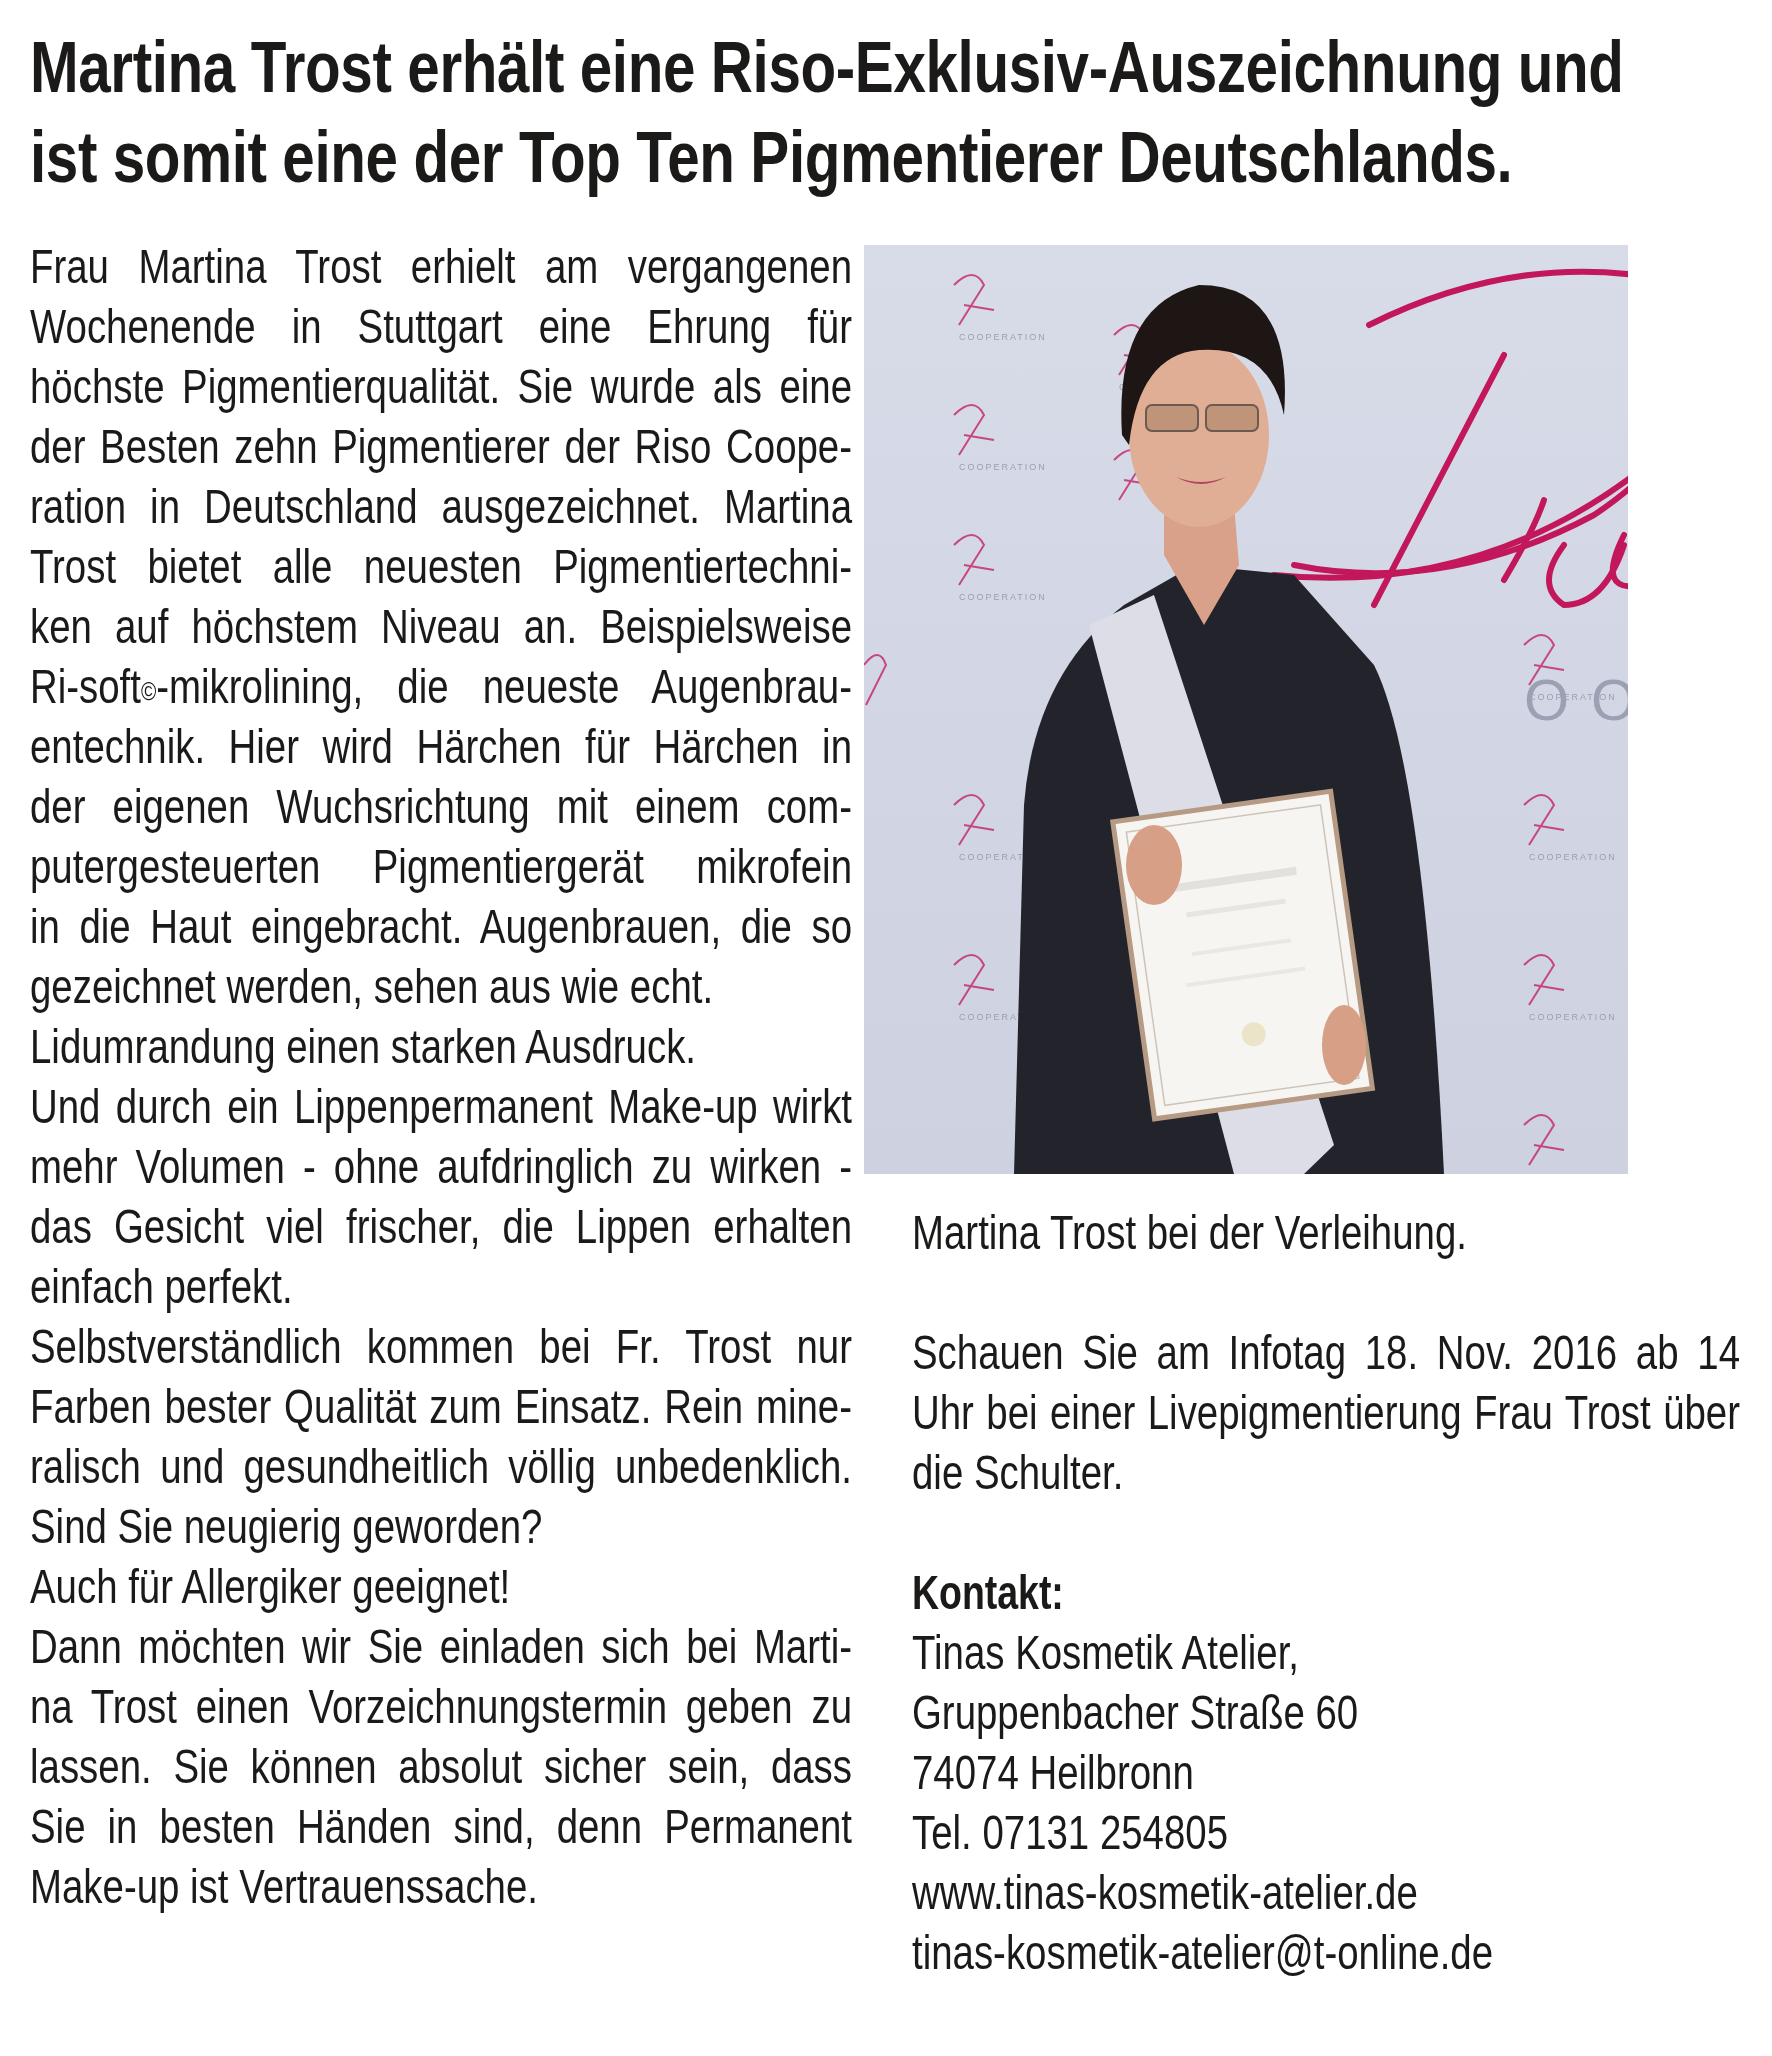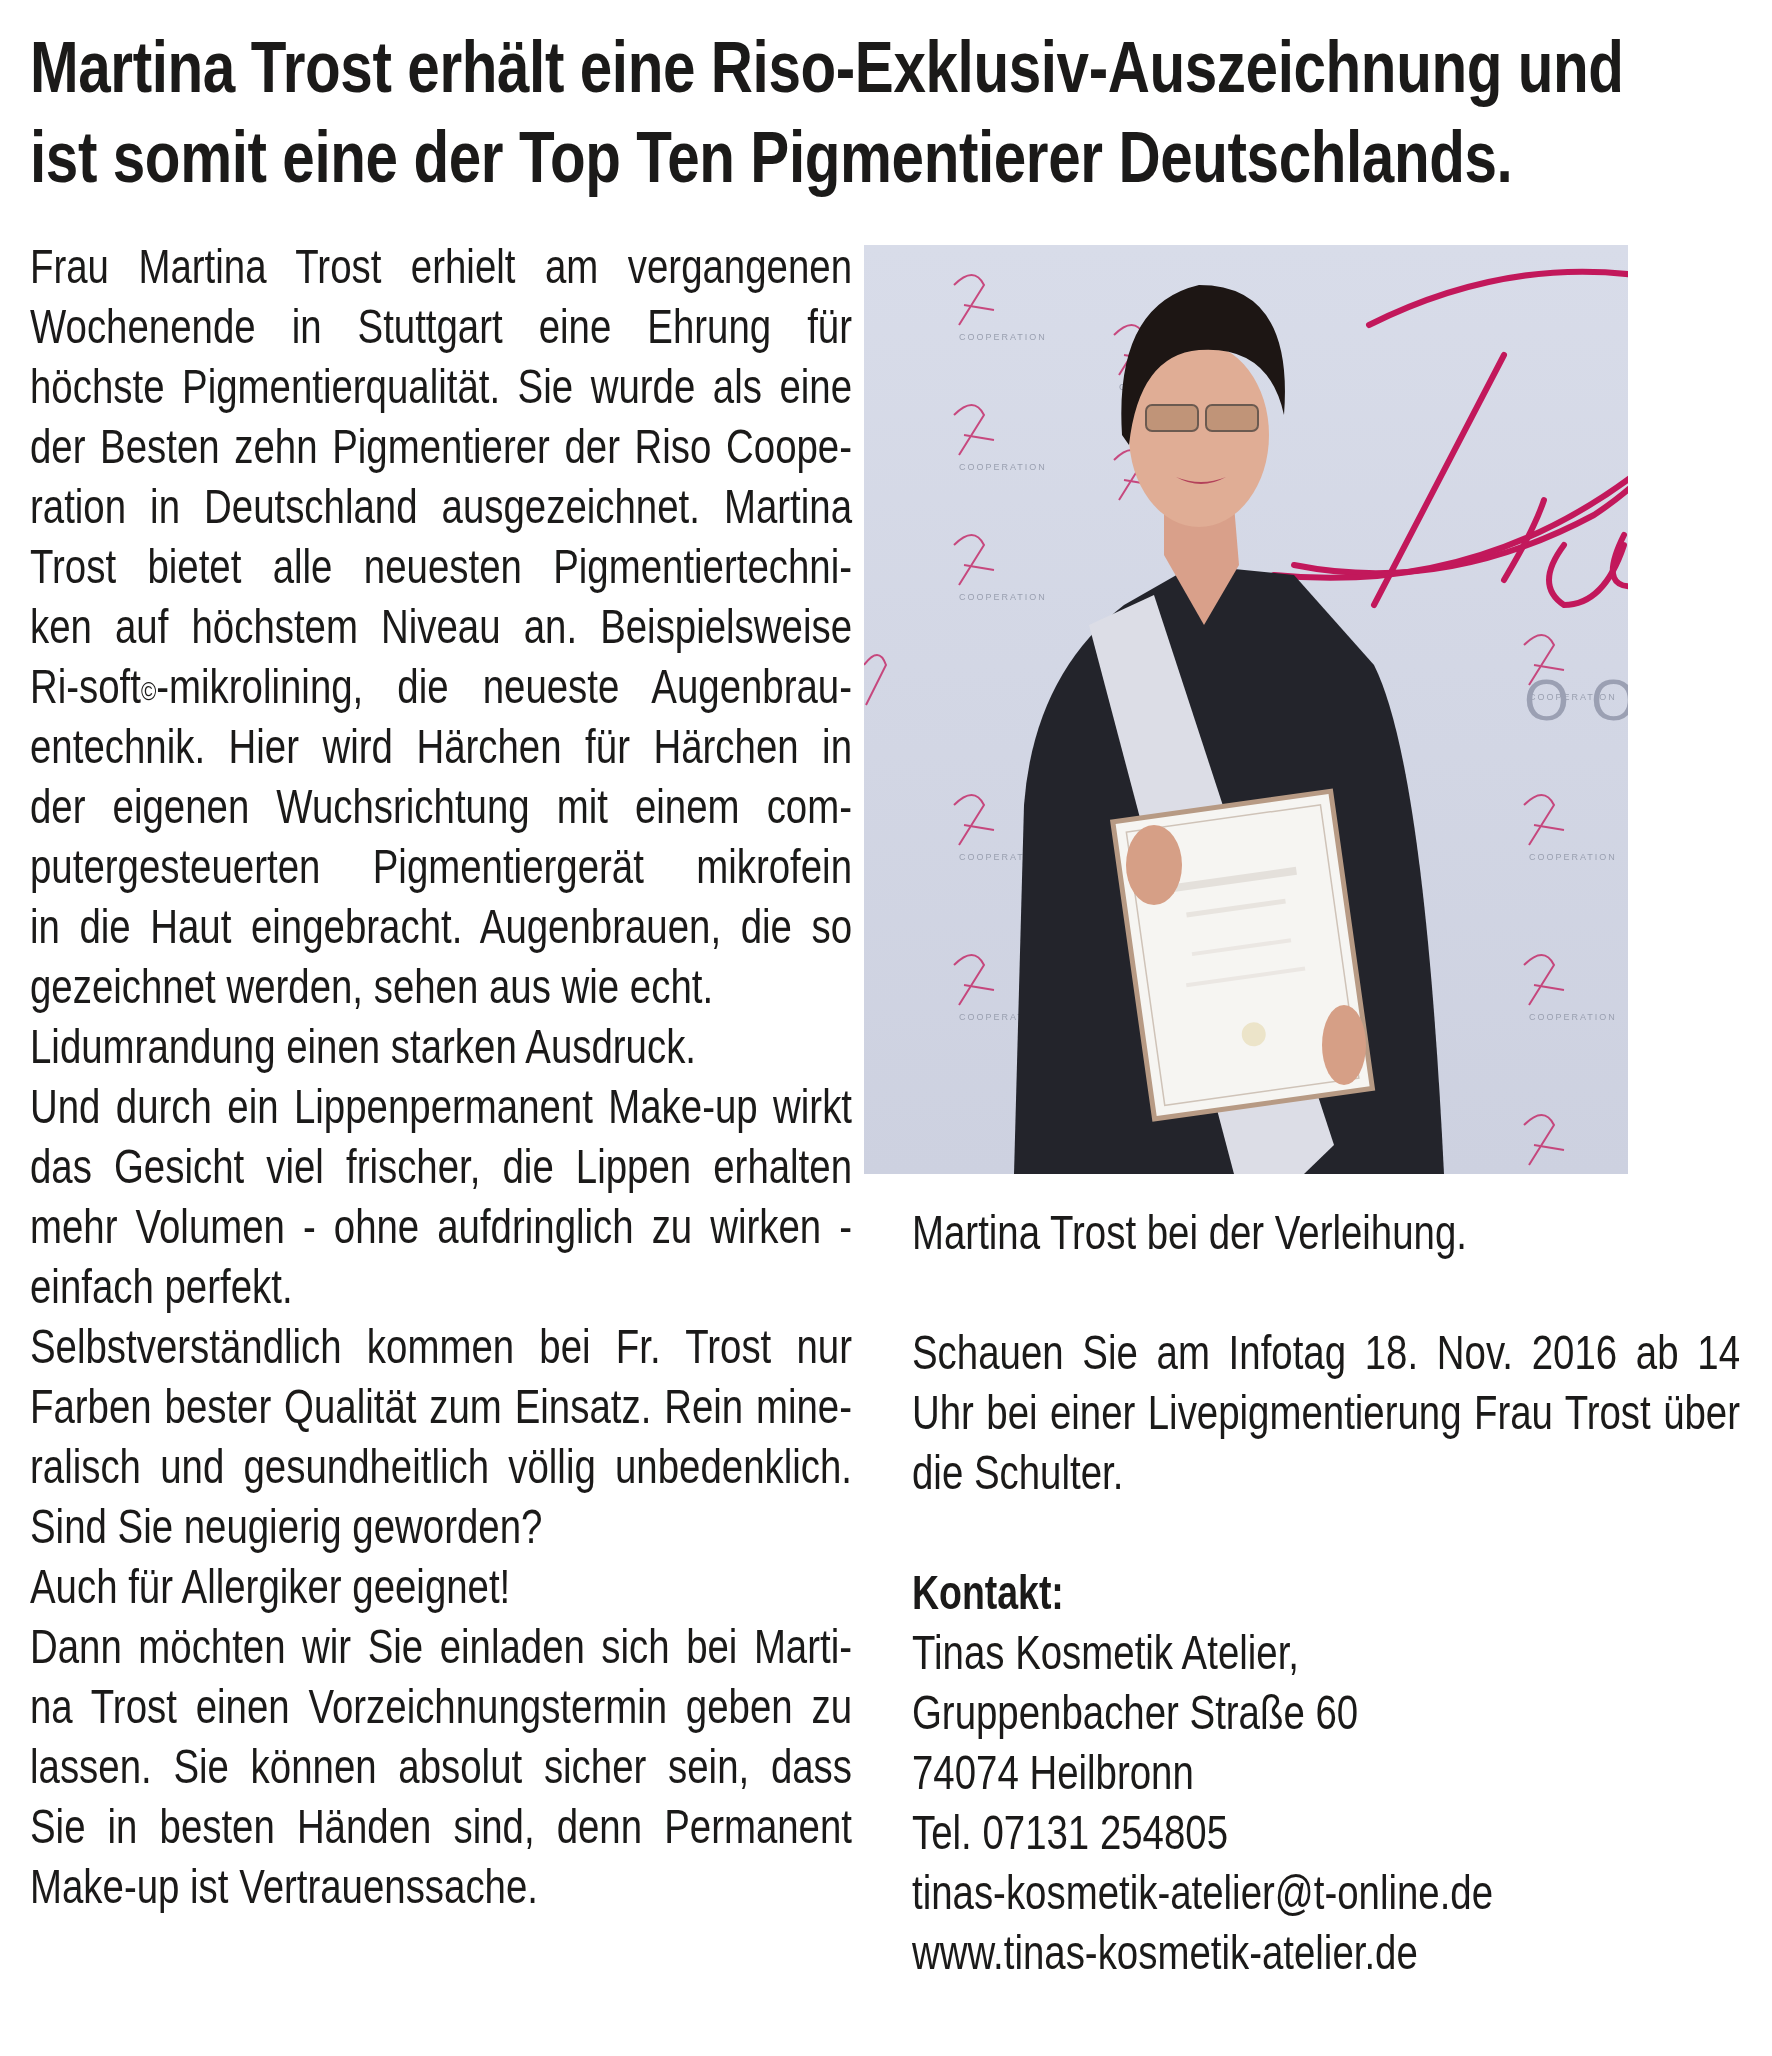--- a/index.html
+++ b/index.html
@@ -78,24 +78,24 @@
     <div class="line">
       <span class="inner">gezeichnet werden, sehen aus wie echt.</span>
     </div>
     <div class="line">
       <span class="inner">Lidumrandung einen starken Ausdruck.</span>
     </div>
     <div class="line j">
       <span class="inner">Und durch ein Lippenpermanent Make-up wirkt</span>
     </div>
     <div class="line j">
+      <span class="inner">mehr Volumen - ohne aufdringlich zu wirken -</span>
+    </div>
+    <div class="line j">
       <span class="inner">das Gesicht viel frischer, die Lippen erhalten</span>
-    </div>
-    <div class="line j">
-      <span class="inner">mehr Volumen - ohne aufdringlich zu wirken -</span>
     </div>
     <div class="line">
       <span class="inner">einfach perfekt.</span>
     </div>
     <div class="line j">
       <span class="inner">Selbstverständlich kommen bei Fr. Trost nur</span>
     </div>
     <div class="line j">
       <span class="inner">Farben bester Qualität zum Einsatz. Rein mine-</span>
     </div>
@@ -226,18 +226,18 @@
   <div class="line">
       <span class="inner">Gruppenbacher Straße 60</span>
     </div>
   <div class="line">
       <span class="inner">74074 Heilbronn</span>
     </div>
   <div class="line">
       <span class="inner">Tel. 07131 254805</span>
     </div>
   <div class="line">
+      <span class="inner">www.tinas-kosmetik-atelier.de</span>
+    </div>
+  <div class="line">
       <span class="inner">tinas-kosmetik-atelier@t-online.de</span>
     </div>
-  <div class="line">
-      <span class="inner">www.tinas-kosmetik-atelier.de</span>
-    </div>
 </div>
 
 </body></html>

